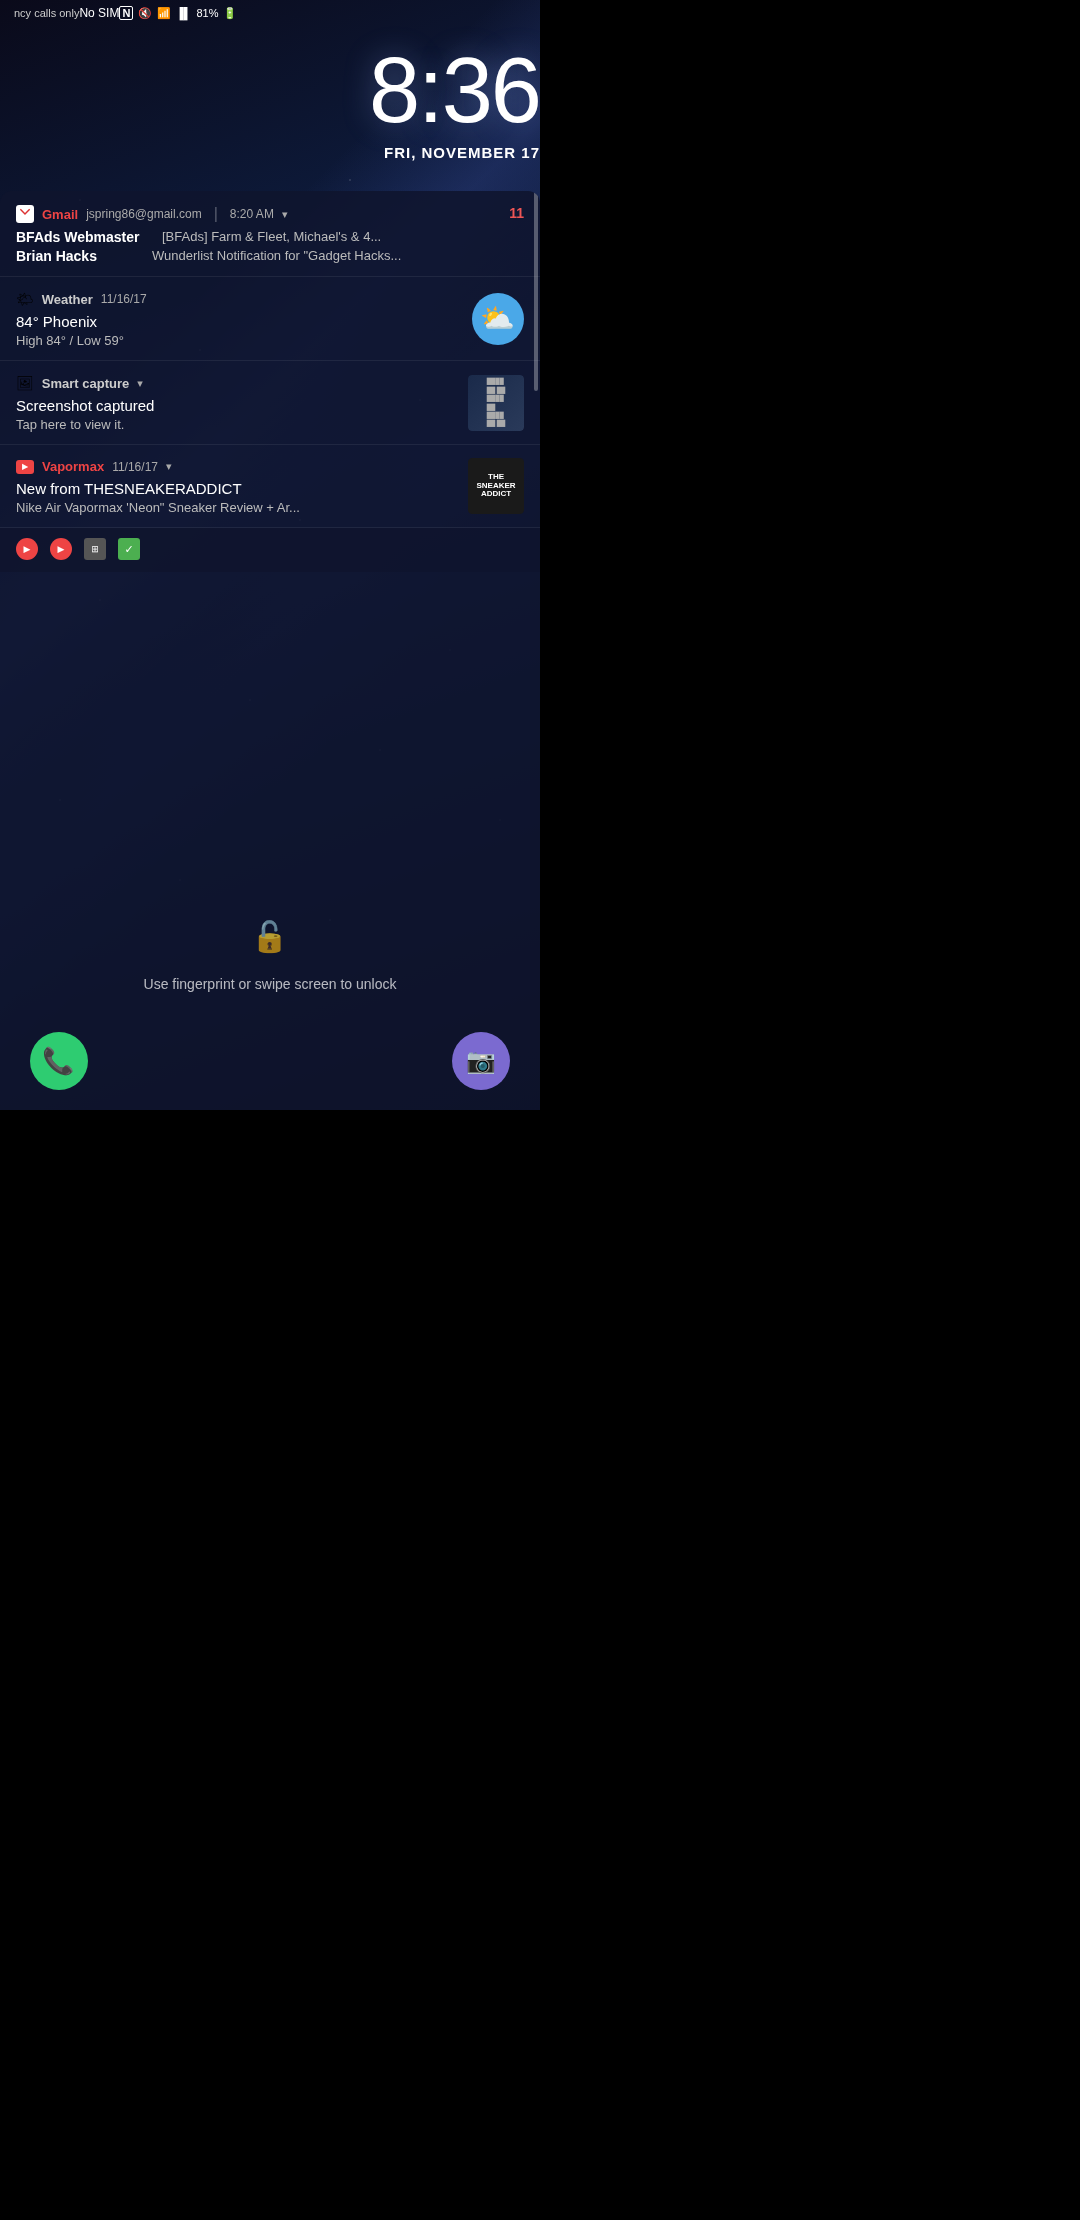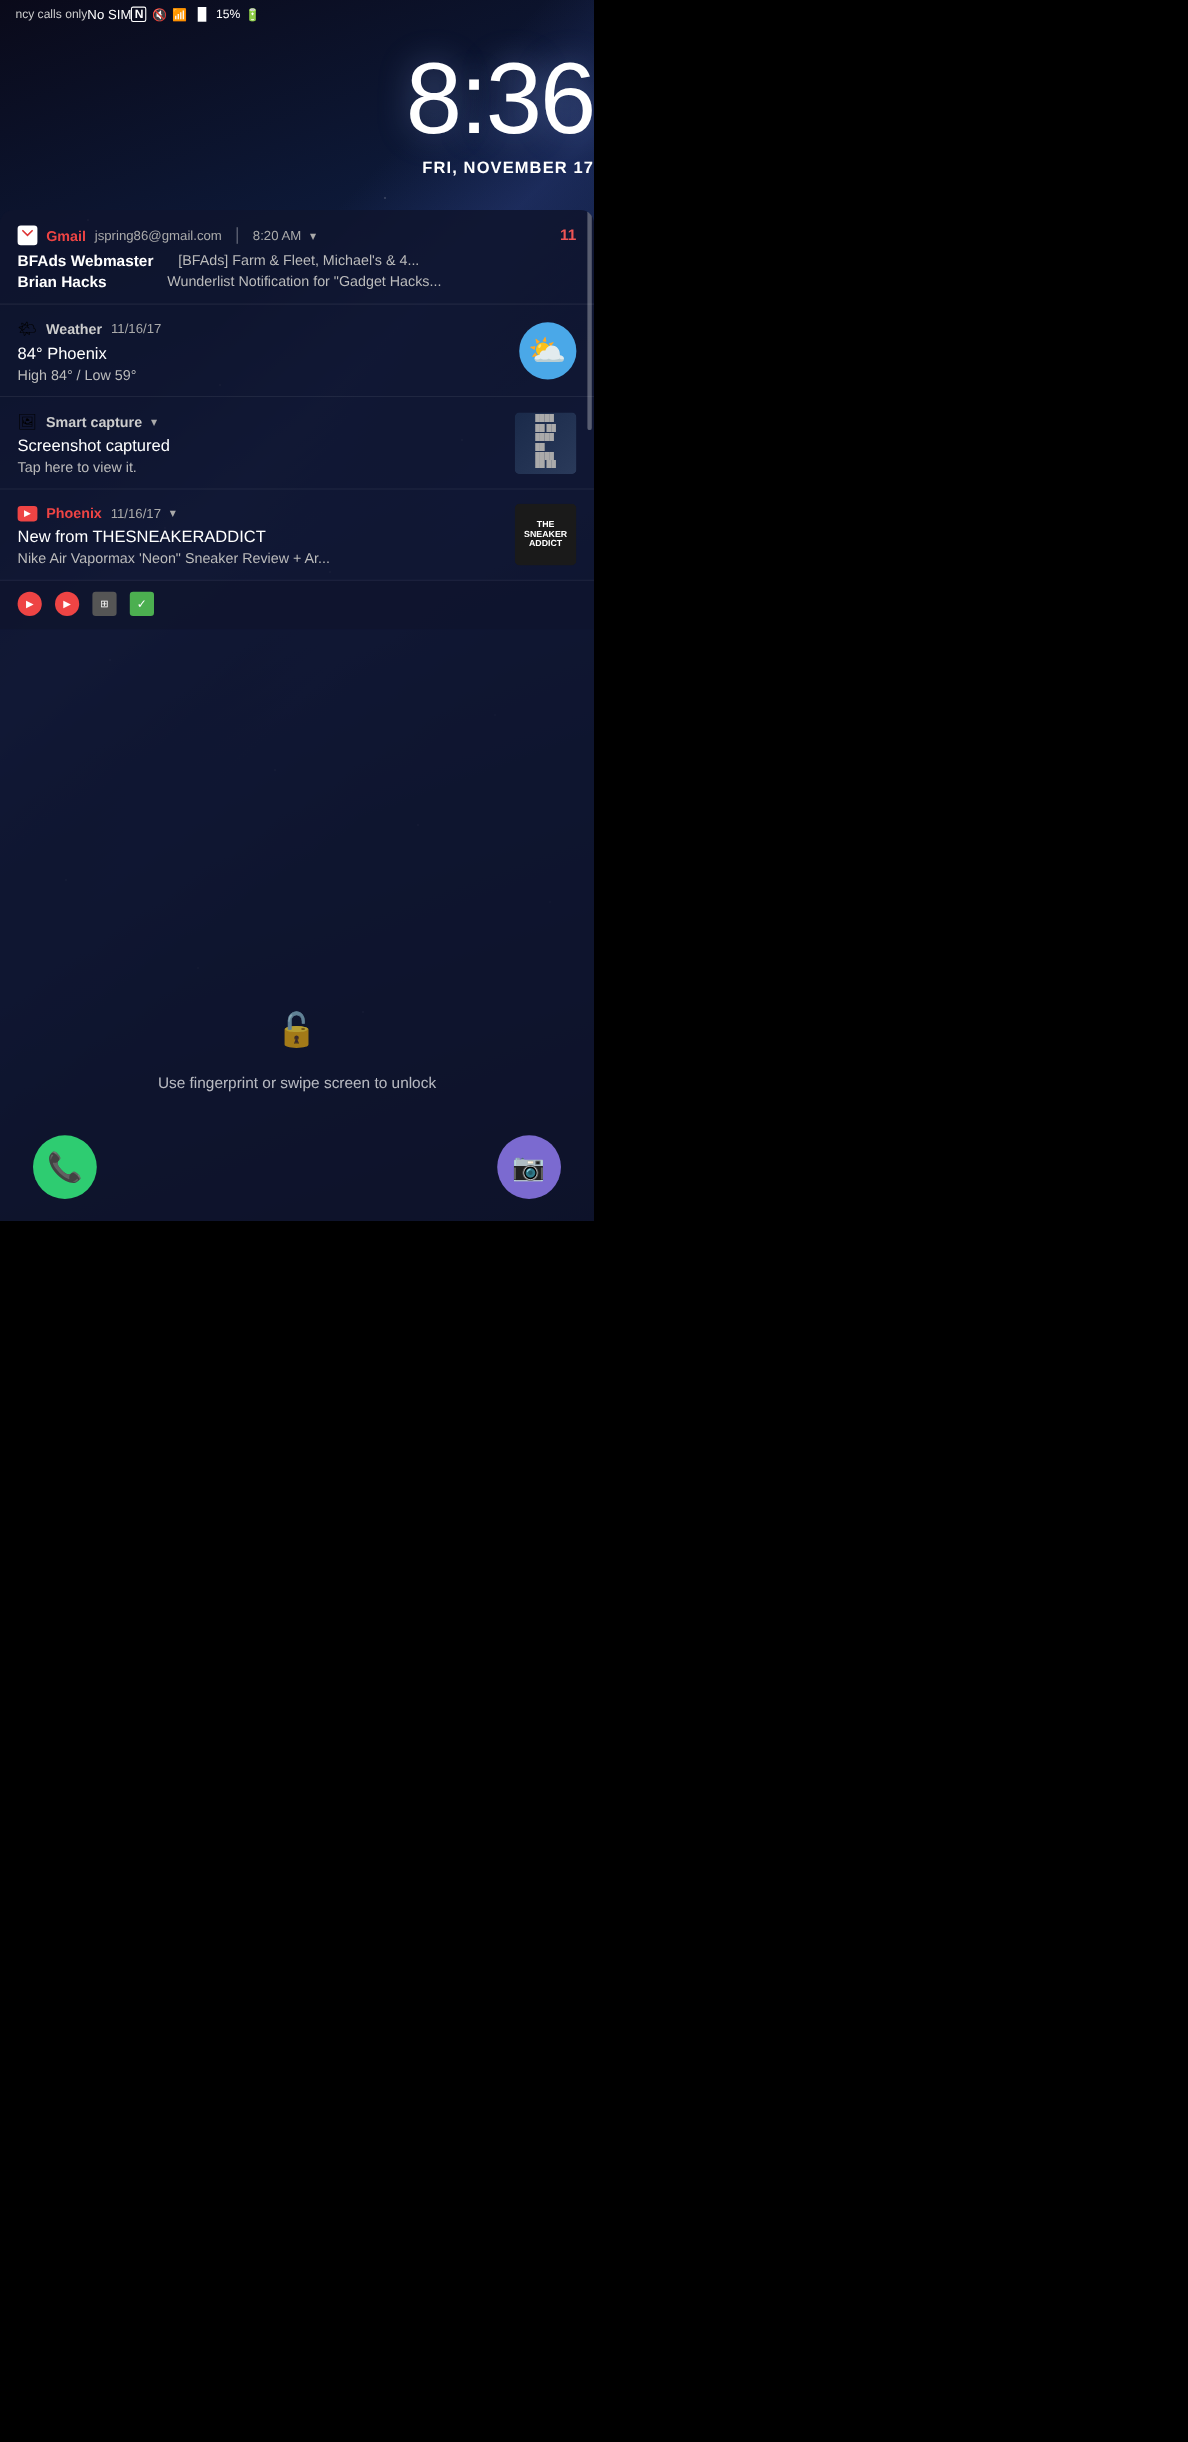--- a/index.html
+++ b/index.html
@@ -377,21 +377,21 @@
 <div class="screen">
 
   <div class="status-bar">
     <span class="status-left">ncy calls only</span>
     <span class="status-center">No SIM</span>
     <div class="status-right">
       <span style="font-size:11px;font-weight:700;border:1.5px solid #fff;padding:0 2px;border-radius:2px;">N</span>
       <span>🔇</span>
       <span>📶</span>
       <span style="font-size:11px;">▐▌</span>
-      <span>15%</span>
+      <span>81%</span>
       <span>🔋</span>
     </div>
   </div>
 
   <div class="clock-area">
     <div class="clock-time">8:36</div>
     <div class="clock-date">FRI, NOVEMBER 17</div>
   </div>
 
   <div class="notifications">
@@ -451,21 +451,21 @@
           </div>
         </div>
       </div>
     </div>
 
     <div class="notif-card" style="position:relative;padding-right:80px;">
       <div class="notif-header">
         <div style="width:18px;height:14px;background:#e44;border-radius:3px;display:flex;align-items:center;justify-content:center;">
           <span style="font-size:8px;color:#fff;">▶</span>
         </div>
-        <span class="notif-app-name youtube-color">Phoenix</span>
+        <span class="notif-app-name youtube-color">Vapormax</span>
         <span class="notif-meta">11/16/17</span>
         <span class="chevron-down">▾</span>
       </div>
       <div class="notif-title">New from THESNEAKERADDICT</div>
       <div class="notif-body">Nike Air Vapormax 'Neon" Sneaker Review + Ar...</div>
       <div class="notif-thumb">
         <div class="youtube-thumb">
           <div style="font-size:8px;color:#fff;font-weight:900;text-align:center;line-height:1.1;">THE<br>SNEAKER<br>ADDICT</div>
         </div>
       </div>

